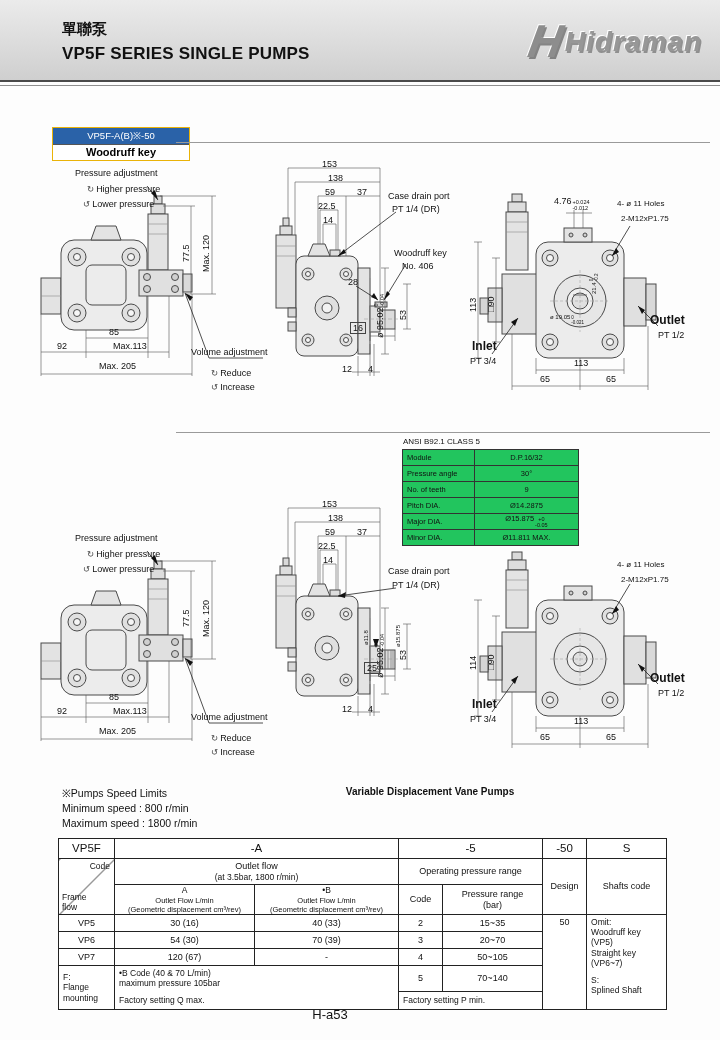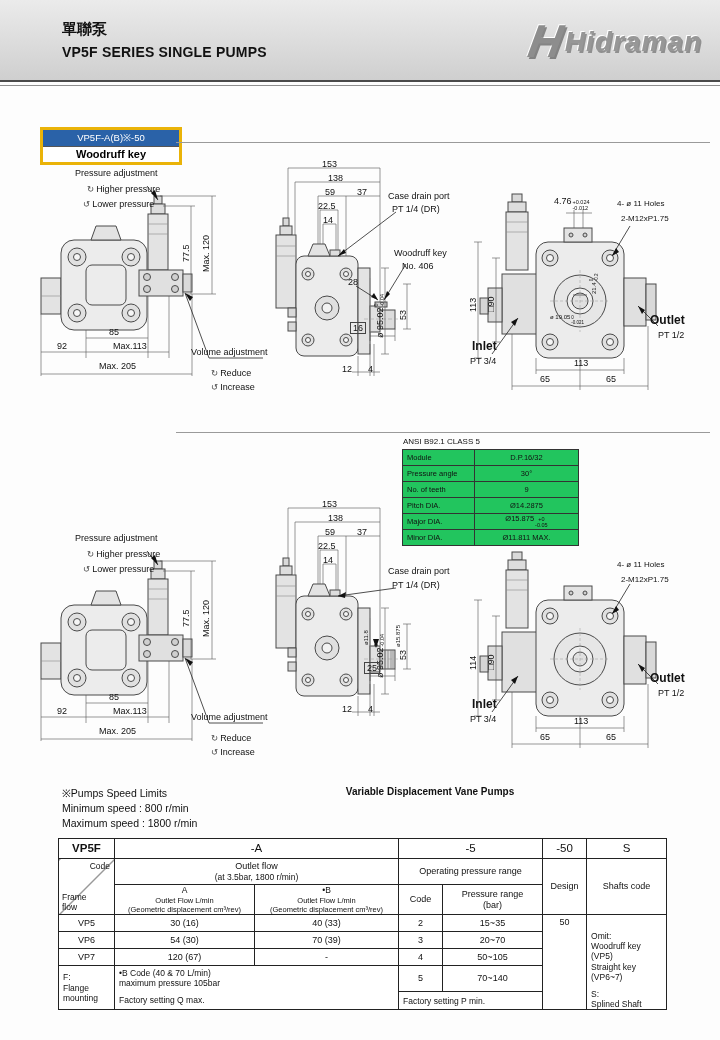--- a/index.html
+++ b/index.html
@@ -2,27 +2,27 @@
 <html><head>
 <meta charset="utf-8">
 <style>
   html,body { margin:0; padding:0; background:#fff; }
   #page { position:relative; width:720px; height:1040px; background:#fdfdfd; font-family:"Liberation Sans", sans-serif; color:#111; overflow:hidden; }
 
   
   .hdr { position:absolute; left:0; top:0; width:720px; height:80px; background:linear-gradient(#ebebeb,#cfcfcf); border-bottom:2px solid #4a4a4a; }
   .hdr-rule2 { position:absolute; left:0; top:85px; width:720px; height:1px; background:#8f8f8f; }
   .zh { position:absolute; left:62px; top:20px; font-size:15px; font-weight:bold; }
-  .en { position:absolute; left:62px; top:44px; font-size:14px; font-weight:bold; letter-spacing:.2px; }
+  .en { position:absolute; left:62px; top:44px; font-size:17px; font-weight:bold; letter-spacing:.2px; }
   .logo { position:absolute; right:18px; top:22px; display:flex; align-items:center; font-style:italic; font-weight:bold; }
   .logo-h { font-size:46px; line-height:.85; color:#8d8d8d; transform:skewX(-10deg); text-shadow:2px 2px 0 rgba(60,60,60,.55), -1px -1px 0 #fff; }
   .logo-w { font-size:28px; margin-left:3px; color:#979797; letter-spacing:1px; text-shadow:1.5px 1.5px 0 rgba(70,70,70,.5), -1px -1px 0 #fff; }
 
   
-  .tag { position:absolute; width:136px; border:3px solid #eab308; background:#fff; }
+  .tag { position:absolute; width:136px; border:1px solid #eab308; background:#fff;margin-left:12px; }
   .tag-blue { background:#2a62a8; color:#fff; font-size:9.5px; text-align:center; padding:1px 0 2px; }
   .tag-white { color:#000; font-weight:bold; font-size:11px; text-align:center; padding:1px 0 2px; border-top:1px solid #555; }
   .tag-rule { position:absolute; height:1px; background:#9a9a9a; }
 
   
   .draw { position:absolute; }
   .draw svg { position:absolute; left:0; top:0; }
   .L { position:absolute; font-size:9px; line-height:1.15; white-space:nowrap; }
   .L2 { font-size:8px; }
   .tiny { font-size:6px; }
@@ -42,21 +42,21 @@
   .speed { position:absolute; left:62px; top:786px; font-size:10.5px; line-height:1.45; }
   .speed .t { font-size:10.5px; }
   .vdvp { position:absolute; left:240px; top:786px; width:380px; text-align:center; }
   .vdvp .t1 { font-size:10px; font-weight:bold; }
   .vdvp .t2 { font-size:10.5px; font-weight:bold; margin-top:4px; }
 
   
   .mc { position:absolute; left:58px; top:838px; border-collapse:collapse; table-layout:fixed; width:608px; background:#fff; }
   .mc td { border:1px solid #222; font-size:9px; text-align:center; vertical-align:middle; padding:0 2px; line-height:1.2; overflow:hidden; }
   .mc .big { font-size:11.5px; }
-  .mc .bold { font-weight:bold;margin-top:47px; }
+  .mc .bold { font-weight:normal;margin-top:47px; }
   .mc .lt { text-align:left; padding-left:4px; }
   .mc .sh1 { font-size:8.5px; }
   .mc .sh2 { font-size:7.5px; }
   .mc .topv { vertical-align:top; padding-top:2px; }
   .mc .gap { margin-top:7px; }
   .diag { position:relative; background:linear-gradient(to bottom right, rgba(0,0,0,0) 49.3%, #333 49.3%, #333 50.7%, rgba(0,0,0,0) 50.7%); }
   .dg-t { position:absolute; top:2px; right:4px; font-size:8.5px; }
   .dg-b { position:absolute; bottom:2px; left:3px; font-size:8.5px; text-align:left; line-height:1.1; }
 
   .pg { position:absolute; left:0; top:1007px; width:660px; text-align:center; font-size:13px; }
@@ -669,21 +669,21 @@
             <div>(bar)</div>
           </td>
     </tr>
     <tr style="height:17px;">
       <td>VP5</td>
       <td>30 (16)</td>
       <td>40 (33)</td>
       <td>2</td>
       <td>15~35</td>
       <td rowspan="5" class="topv">50</td>
-      <td rowspan="5" class="lt" style="font-size:8.5px;vertical-align:top;padding-top:16px;">
+      <td rowspan="5" class="lt" style="font-size:8.5px;vertical-align:top;padding-top:2px;">
         <div>Omit:</div>
             <div>Woodruff key (VP5)</div>
             <div>Straight key (VP6~7)</div>
         <div class="gap">S:</div>
             <div>Splined Shaft</div>
       </td>
     </tr>
     <tr style="height:17px;">
       <td>VP6</td>
       <td>54 (30)</td>
@@ -711,14 +711,15 @@
           </td>
       <td>5</td>
       <td>70~140</td>
     </tr>
     <tr style="height:18px;">
       <td colspan="2" class="lt" style="font-size:8.5px;">Factory setting P min.</td>
     </tr>
   </tbody>
     </table>
 
+  <div class="pg">H-a53</div>
 
 </div>
 
 </body></html>

